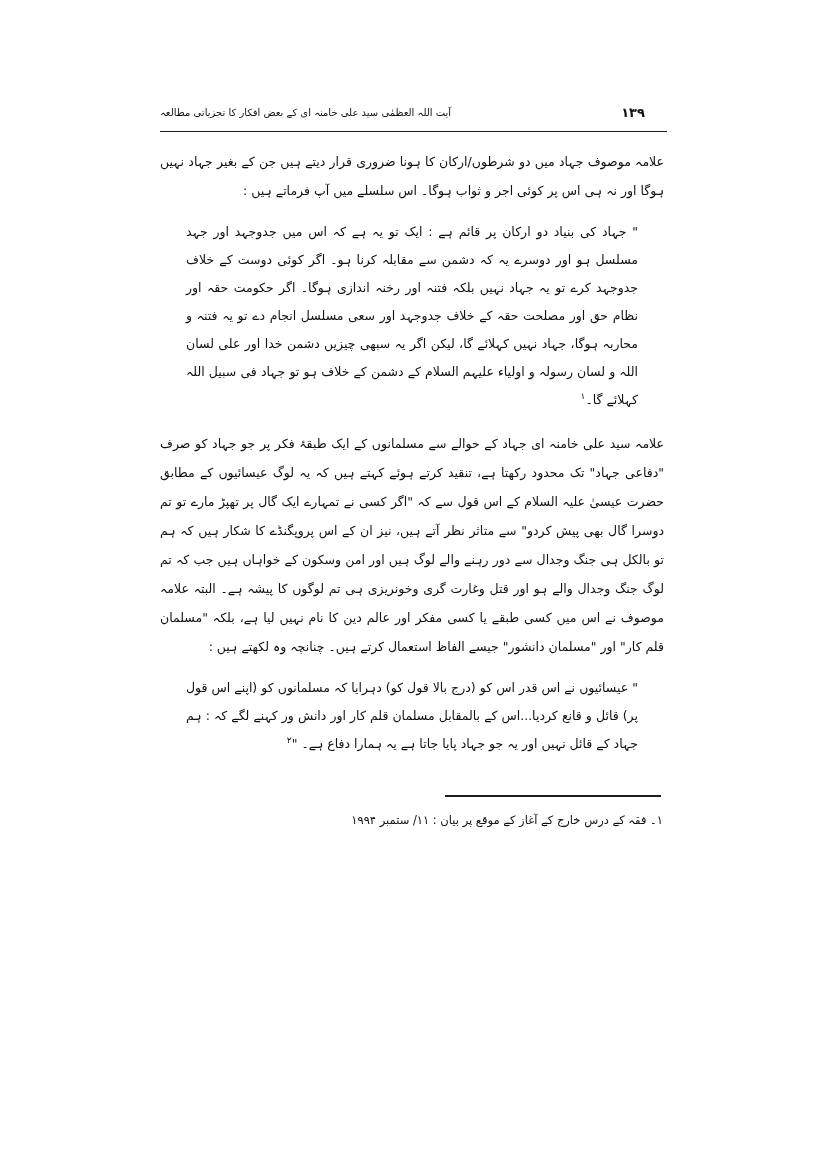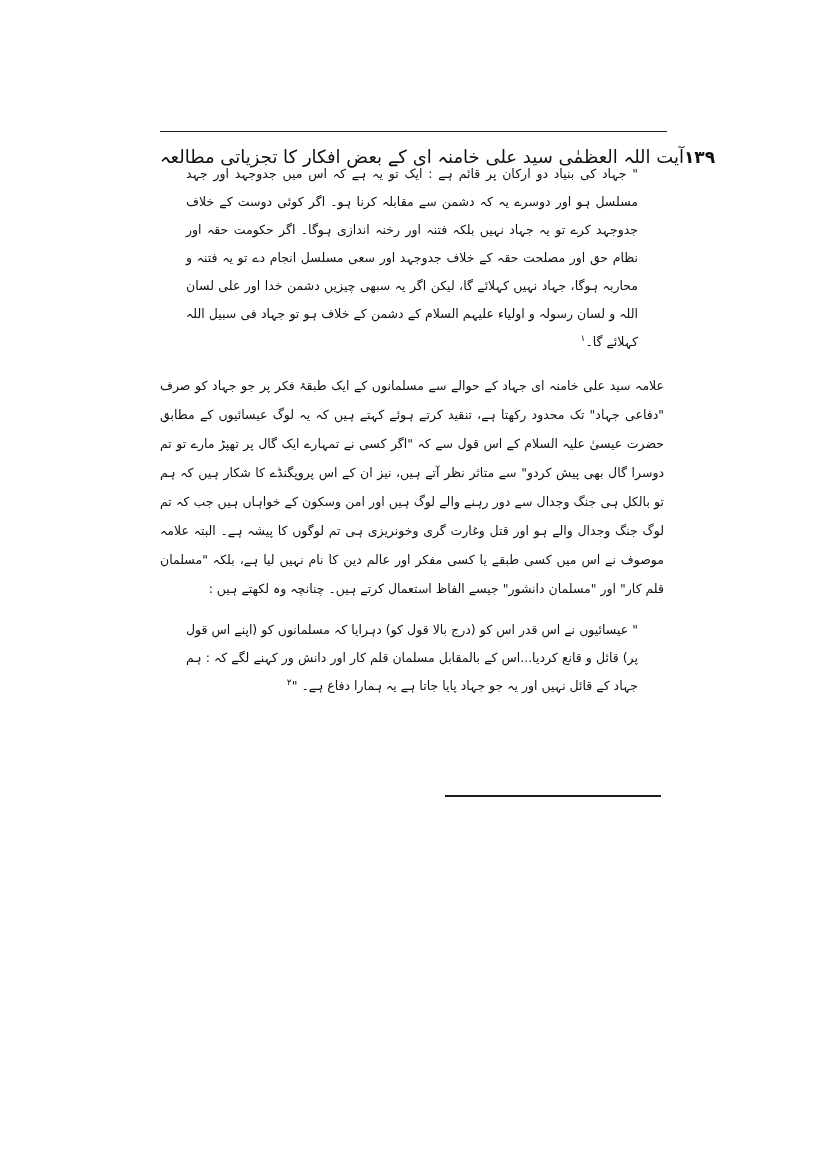--- a/index.html
+++ b/index.html
@@ -16,32 +16,31 @@
   
   .header {
     position:absolute;
     top:101px; left:160px; right:162px;
     display:flex;
     direction:ltr;               
     justify-content:space-between;
     align-items:flex-end;
   }
   .header-title {
-    font-size:18px;
+    font-size:10px;
     line-height:24px;
     direction:rtl;
     white-space:nowrap;
     letter-spacing:0.2px;
-    margin-top:44px;
   }
   .header-page-number {
-    font-size:17px;
+    font-size:13px;
     font-weight:bold;
     line-height:24px;
-    margin-right:12px;
+    margin-right:20px;
     letter-spacing:1px;
   }
   .header-rule {
     position:absolute;
     top:131px; left:160px; right:160px;
     border-top:1.7px solid #1c1c1c;
   }
   
   .content {
     position:absolute;
@@ -90,26 +89,28 @@
 
   <div class="header">
     <div class="header-title">آیت اللہ العظمٰی سید علی خامنہ ای کے بعض افکار کا تجزیاتی مطالعہ</div>
     <div class="header-page-number">۱۳۹</div>
   </div>
 
   <div class="header-rule"></div>
 
   <div class="content">
 
+    <p class="para">علامہ موصوف جہاد میں دو شرطوں/ارکان کا ہونا ضروری قرار دیتے ہیں جن کے بغیر جہاد نہیں ہوگا اور نہ ہی اس پر کوئی اجر و ثواب ہوگا۔ اس سلسلے میں آپ فرماتے ہیں :</p>
 
     <div class="quote"><span>" جہاد کی بنیاد دو ارکان پر قائم ہے : ایک تو یہ ہے کہ اس میں جدوجہد اور جہد مسلسل ہو اور دوسرے یہ کہ دشمن سے مقابلہ کرنا ہو۔ اگر کوئی دوست کے خلاف جدوجہد کرے تو یہ جہاد نہیں بلکہ فتنہ اور رخنہ اندازی ہوگا۔ اگر حکومت حقہ اور نظام حق اور مصلحت حقہ کے خلاف جدوجہد اور سعی مسلسل انجام دے تو یہ فتنہ و محاربہ ہوگا، جہاد نہیں کہلائے گا، لیکن اگر یہ سبھی چیزیں دشمن خدا اور علی لسان اللہ و لسان رسولہ و اولیاء علیہم السلام کے دشمن کے خلاف ہو تو جہاد فی سبیل اللہ کہلائے گا۔</span><sup class="footnote-ref">۱</sup></div>
 
     <p class="para">علامہ سید علی خامنہ ای جہاد کے حوالے سے مسلمانوں کے ایک طبقۂ فکر پر جو جہاد کو صرف "دفاعی جہاد" تک محدود رکھتا ہے، تنقید کرتے ہوئے کہتے ہیں کہ یہ لوگ عیسائیوں کے مطابق حضرت عیسیٰ علیہ السلام کے اس قول سے کہ "اگر کسی نے تمہارے ایک گال پر تھپڑ مارے تو تم دوسرا گال بھی پیش کردو" سے متاثر نظر آتے ہیں، نیز ان کے اس پروپگنڈے کا شکار ہیں کہ ہم تو بالکل ہی جنگ وجدال سے دور رہنے والے لوگ ہیں اور امن وسکون کے خواہاں ہیں جب کہ تم لوگ جنگ وجدال والے ہو اور قتل وغارت گری وخونریزی ہی تم لوگوں کا پیشہ ہے۔ البتہ علامہ موصوف نے اس میں کسی طبقے یا کسی مفکر اور عالم دین کا نام نہیں لیا ہے، بلکہ "مسلمان قلم کار" اور "مسلمان دانشور" جیسے الفاظ استعمال کرتے ہیں۔ چنانچہ وہ لکھتے ہیں :</p>
 
     <div class="quote"><span>" عیسائیوں نے اس قدر اس کو (درج بالا قول کو) دہرایا کہ مسلمانوں کو (اپنے اس قول پر) قائل و قانع کردیا...اس کے بالمقابل مسلمان قلم کار اور دانش ور کہنے لگے کہ : ہم جہاد کے قائل نہیں اور یہ جو جہاد پایا جاتا ہے یہ ہمارا دفاع ہے۔ "</span><sup class="footnote-ref">۲</sup></div>
 
   </div>
 
   <div class="footnotes">
     <div class="footnote-rule"></div>
+    <p class="footnote">۱۔ فقہ کے درس خارج کے آغاز کے موقع پر بیان : ۱۱/ ستمبر ۱۹۹۴</p>
   </div>
 
 </div>
 
 </body></html>

